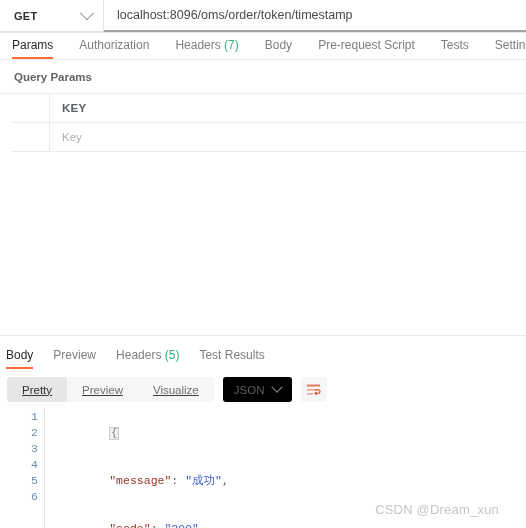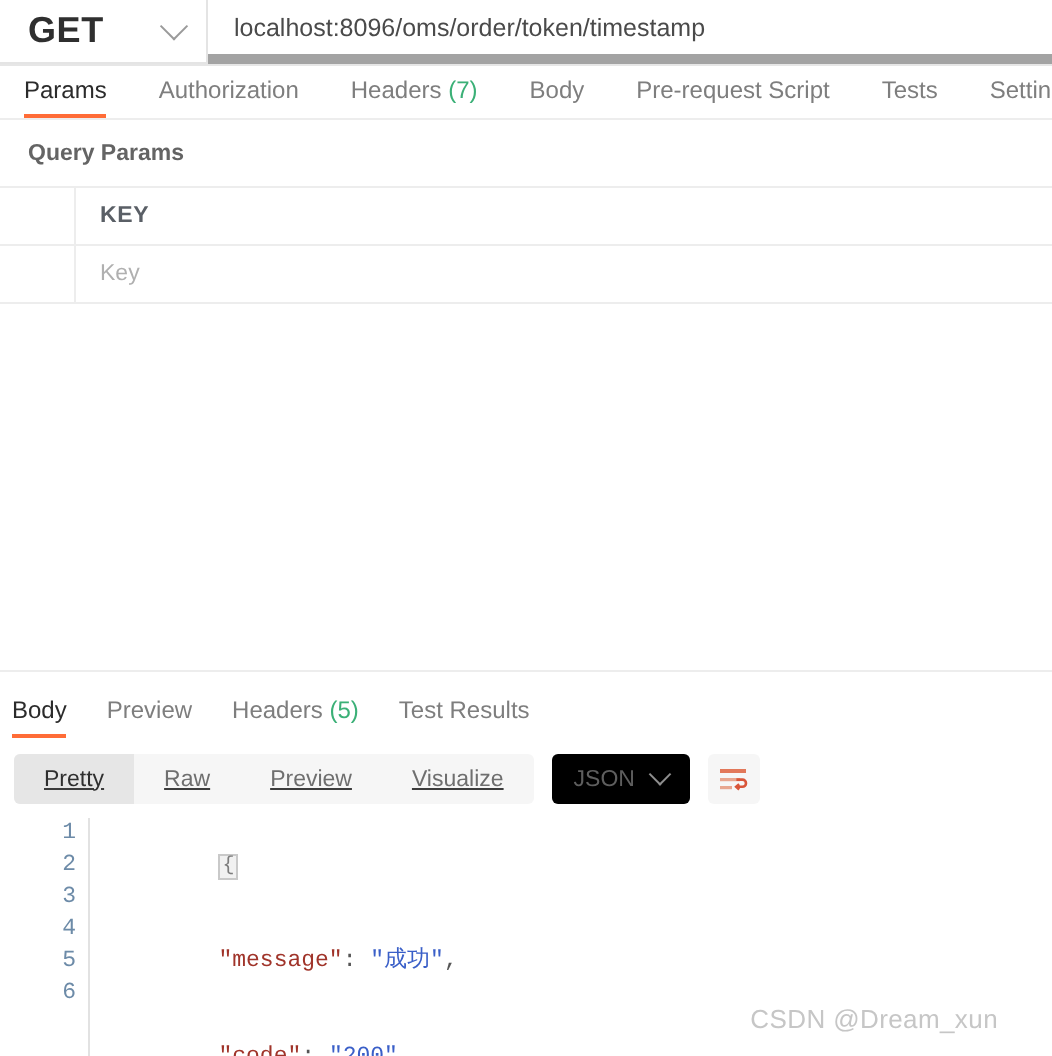--- a/index.html
+++ b/index.html
@@ -34,39 +34,39 @@
     align-items: center;
     justify-content: space-between;
     padding: 0 11px 0 14px;
     box-sizing: border-box;
     border: 1px solid #e4e4e4;
     border-left: none;
     border-top: none;
     background: #fff;
   }
   .method-label {
-    font-size: 18px;
+    font-size: 11px;
     font-weight: bold;
     color: #2f2f2f;
     letter-spacing: .3px;
   }
   .chev {
     display: inline-block;
     width: 9px;
     height: 9px;
     border-right: 1.3px solid #9a9a9a;
     border-bottom: 1.3px solid #9a9a9a;
     transform: rotate(45deg) translate(-2px,-2px);
   }
   .url-box {
     flex: 1;
     display: flex;
     align-items: center;
     padding-left: 13px;
-    border-bottom: 5px solid #a3a3a3;
+    border-bottom: 2px solid #a3a3a3;
     background: #fff;
   }
   .url-text {
     font-size: 12.5px;
     color: #4a4a4a;
   }
 
   
   .req-tabs {
     display: flex;
@@ -97,20 +97,21 @@
 
   
   .qp-title {
     font-size: 11.5px;
     font-weight: bold;
     color: #646464;
     padding: 11px 0 10px 14px;
   }
   .params-table {
     border-top: 1px solid #ededed;
+    padding-left: 12px;
   }
   .p-row {
     display: flex;
     height: 29px;
     border-bottom: 1px solid #ededed;
     box-sizing: border-box;
   }
   .p-check {
     width: 38px;
     border-right: 1px solid #ededed;
@@ -317,23 +318,20 @@
       <span>Test Results</span>
     </div>
   </div>
 
   <div class="resp-toolbar">
     <div class="segmented">
       <div class="seg active">
         <span>Pretty</span>
       </div>
       <div class="seg">
-        <span>Raw</span>
-      </div>
-      <div class="seg">
         <span>Preview</span>
       </div>
       <div class="seg">
         <span>Visualize</span>
       </div>
     </div>
 
     <div class="fmt-select">
       <span class="fmt-label">JSON</span>
       <span class="chev-sm"></span>

